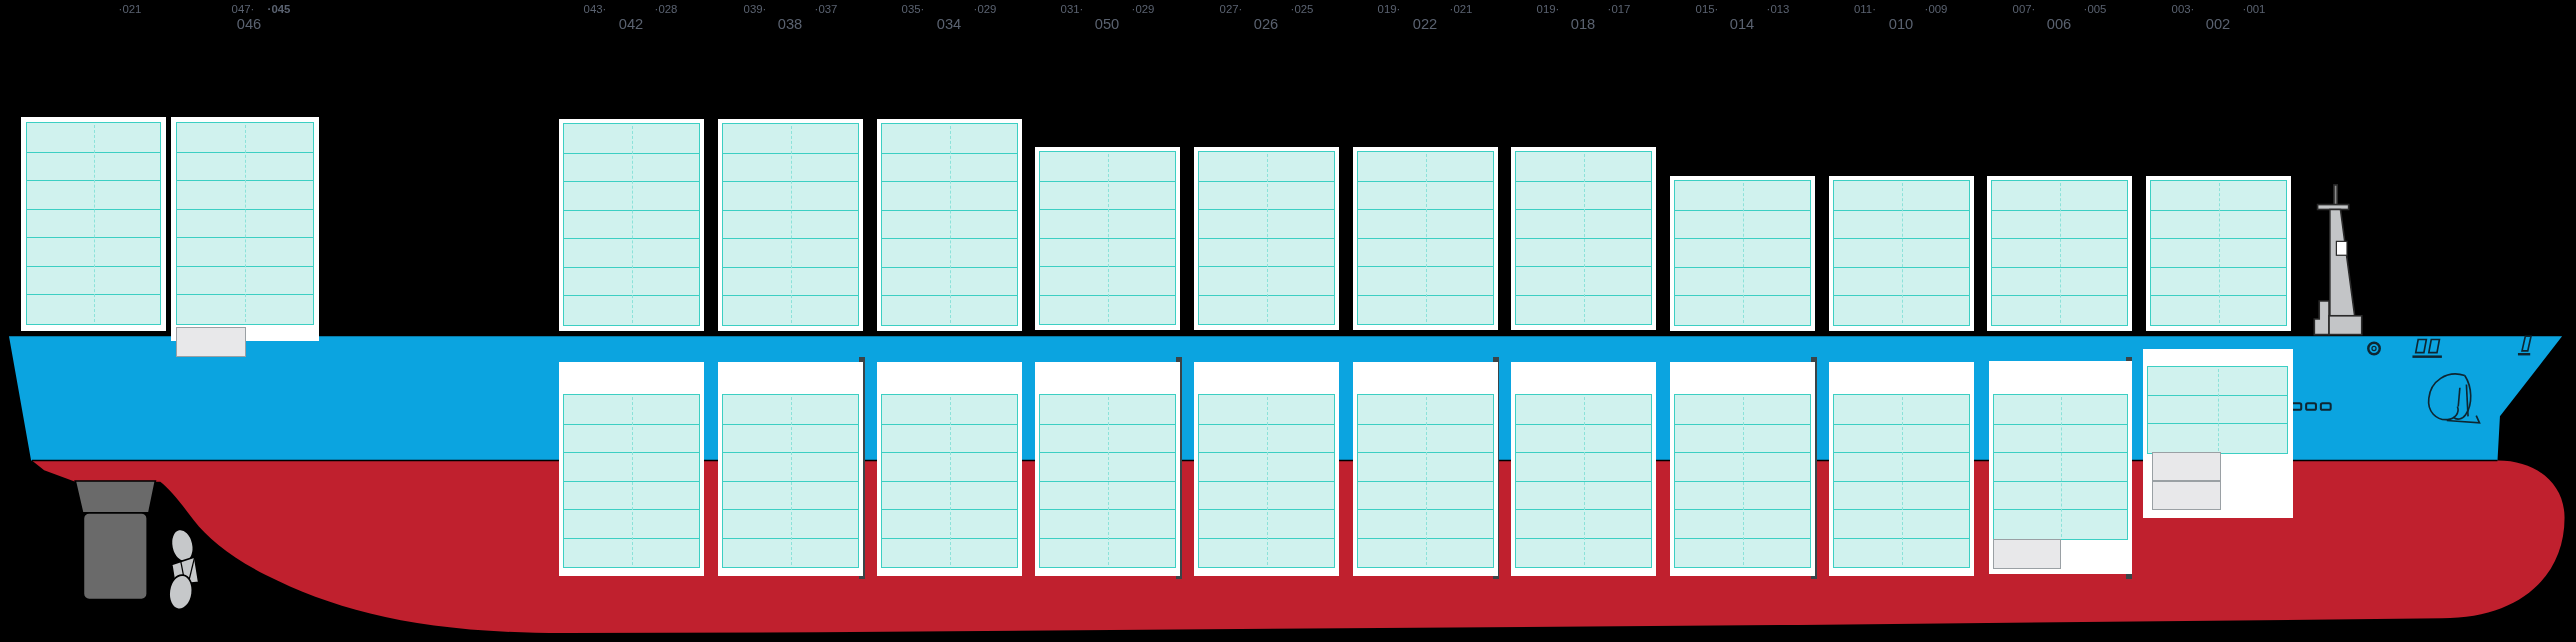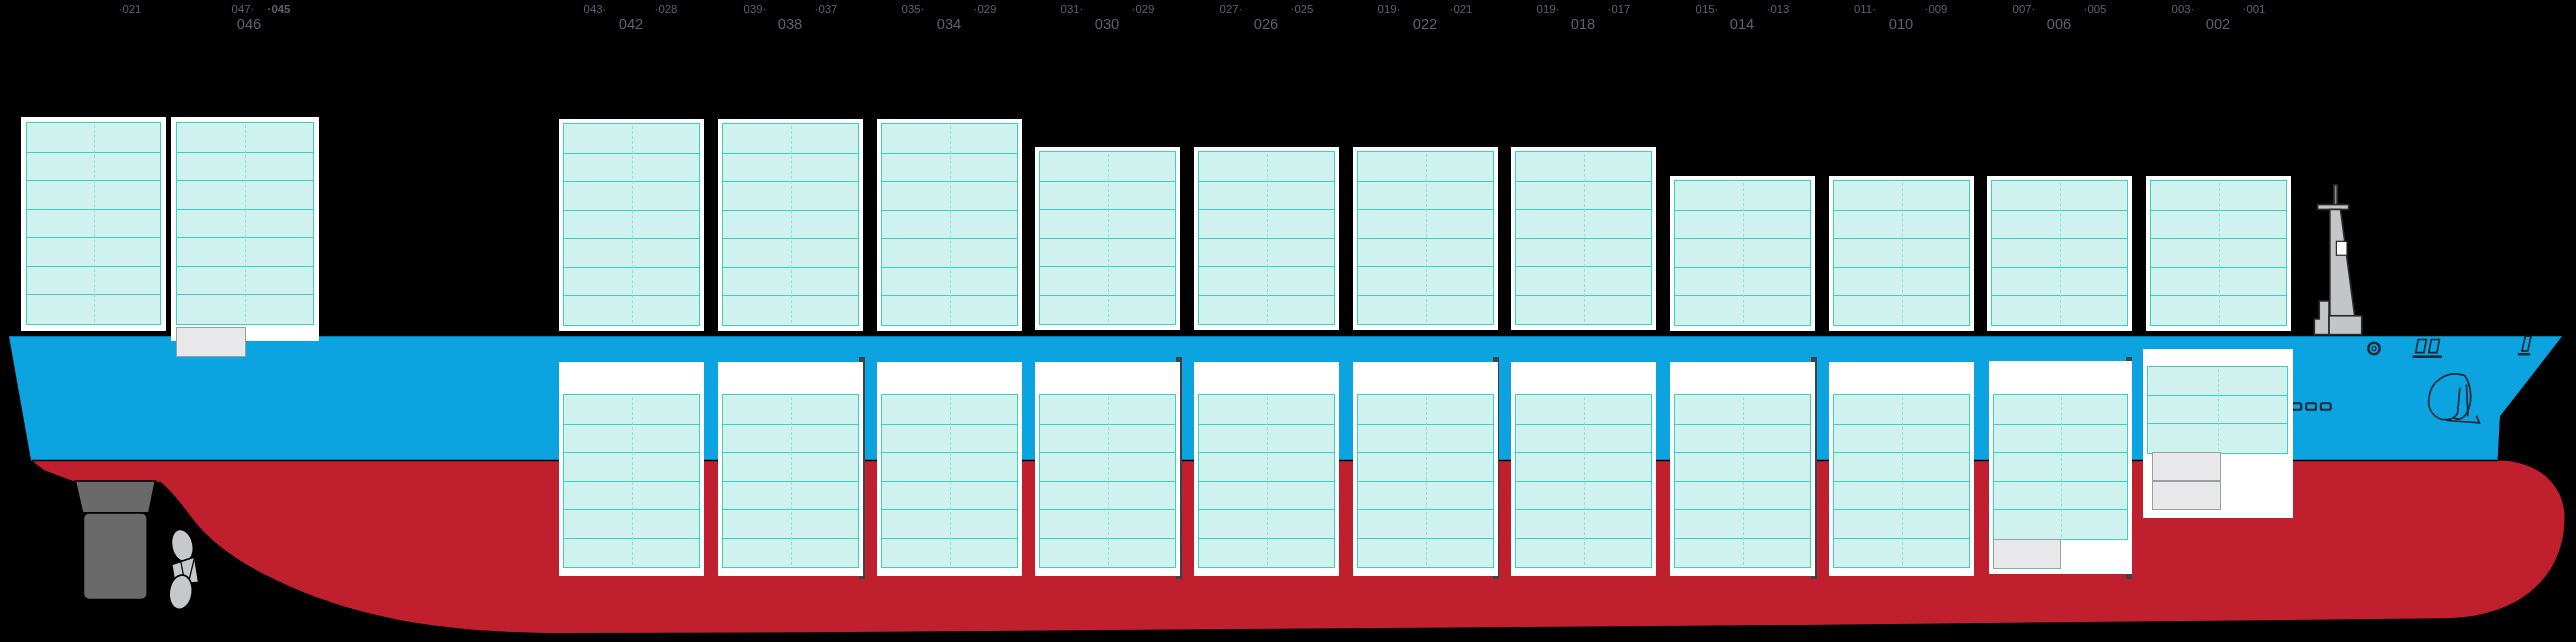--- a/index.html
+++ b/index.html
@@ -340,21 +340,21 @@
       <div class="bay-label small" style="left: 666px;">·028</div>
       <div class="bay-label large" style="left: 631px;">042</div>
       <div class="bay-label small" style="left: 755px;">039·</div>
       <div class="bay-label small" style="left: 826px;">·037</div>
       <div class="bay-label large" style="left: 790px;">038</div>
       <div class="bay-label small" style="left: 913px;">035·</div>
       <div class="bay-label small" style="left: 985px;">·029</div>
       <div class="bay-label large" style="left: 949px;">034</div>
       <div class="bay-label small" style="left: 1072px;">031·</div>
       <div class="bay-label small" style="left: 1143px;">·029</div>
-      <div class="bay-label large" style="left: 1107px;">030</div>
+      <div class="bay-label large" style="left: 1107px;">050</div>
       <div class="bay-label small" style="left: 1231px;">027·</div>
       <div class="bay-label small" style="left: 1302px;">·025</div>
       <div class="bay-label large" style="left: 1266px;">026</div>
       <div class="bay-label small" style="left: 1389px;">019·</div>
       <div class="bay-label small" style="left: 1461px;">·021</div>
       <div class="bay-label large" style="left: 1425px;">022</div>
       <div class="bay-label small" style="left: 1548px;">019·</div>
       <div class="bay-label small" style="left: 1619px; text-align: center;">·017</div>
       <div class="bay-label large" style="left: 1583px;">018</div>
       <div class="bay-label small" style="left: 1707px;">015·</div>

